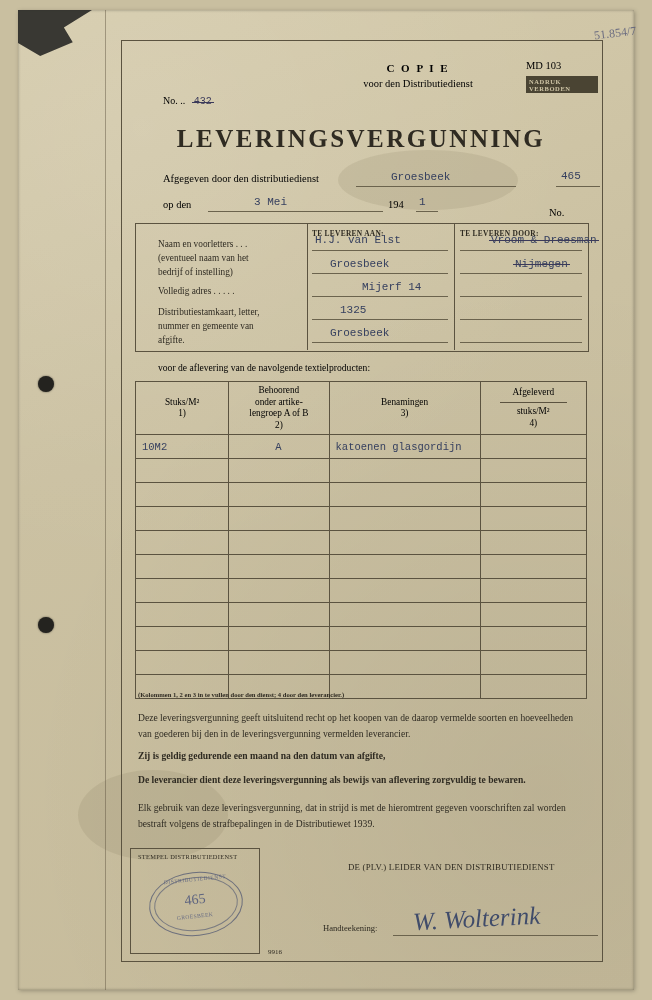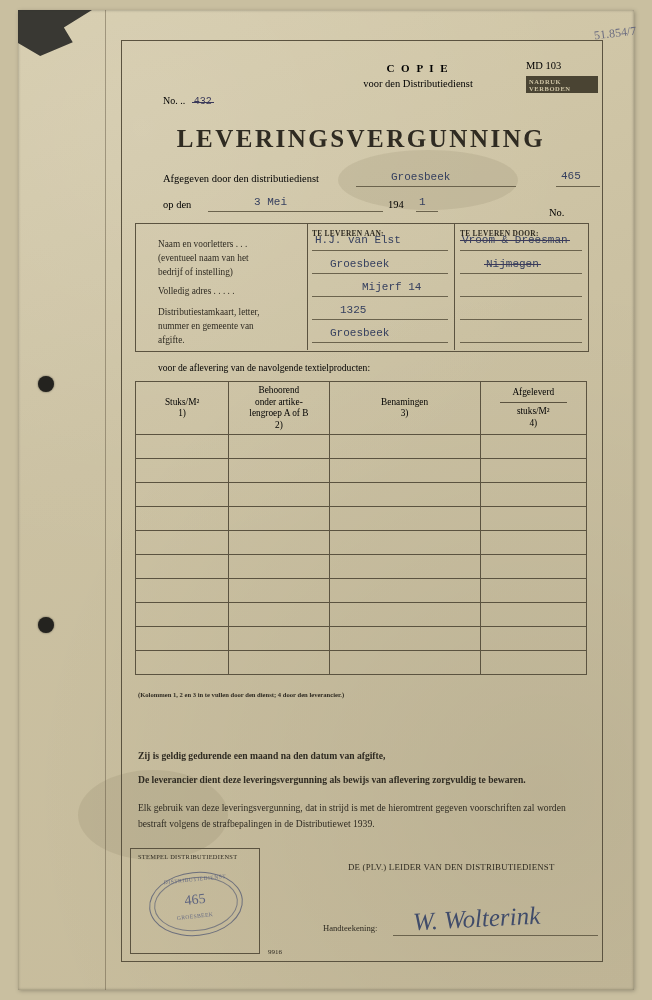--- a/index.html
+++ b/index.html
@@ -43,21 +43,21 @@
   
   .frame{
     position:absolute;left:103px;top:30px;width:480px;height:920px;
     border:1px solid #5b5340;
   }
   .type{font-family:"Liberation Mono", monospace;color:#3b3a5a;}
 
   
   .hdr-left{position:absolute;left:145px;top:52px;width:160px;font-size:10.5px;font-weight:bold;letter-spacing:.4px;line-height:1.35;}
   .hdr-no{position:absolute;left:145px;top:85px;font-size:10px;text-align:right;}
-  .strike{position:relative;}
+  .strike{position:relative;margin-left:29px;}
   .strike:after{content:"";position:absolute;left:-2px;right:-2px;top:52%;height:1px;background:#3b3a5a;}
   .hdr-mid{position:absolute;left:300px;top:52px;width:200px;text-align:center;}
   .hdr-mid .c1{font-size:11px;font-weight:bold;letter-spacing:2px;}
   .hdr-mid .c2{font-size:10.5px;margin-top:4px;}
   .hdr-right{position:absolute;left:508px;top:50px;width:72px;text-align:left;}
   .hdr-right .md{font-size:10.5px;}
   .hdr-right .nadruk{
     display:inline-block;margin-top:5px;font-size:6.5px;font-weight:bold;
     letter-spacing:.6px;background:#4a4433;color:#cfc5a6;padding:1.5px 3px;
   }
@@ -230,20 +230,26 @@
         </th>
         <th style="width:98px;text-align:center;vertical-align:middle;">
           <div>Afgeleverd</div>
           <div style="border-top:1px solid #5b5340;margin-top:3px;padding-top:3px;">stuks/M²</div>
           <div>4)</div>
         </th>
       </tr>
     </thead>
     <tbody>
       <tr>
+        <td class="cellfill">10M2</td>
+        <td class="cellfill" style="text-align:center;padding-left:0;">A</td>
+        <td class="cellfill">katoenen glasgordijn</td>
+        <td class="cellfill"></td>
+      </tr>
+      <tr>
         <td class="cellfill"></td>
         <td class="cellfill"></td>
         <td class="cellfill"></td>
         <td class="cellfill"></td>
       </tr>
       <tr>
         <td class="cellfill"></td>
         <td class="cellfill"></td>
         <td class="cellfill"></td>
         <td class="cellfill"></td>
@@ -294,20 +300,21 @@
         <td class="cellfill"></td>
         <td class="cellfill"></td>
         <td class="cellfill"></td>
         <td class="cellfill"></td>
       </tr>
     </tbody>
   </table>
 
   <div class="notecols">(Kolommen 1, 2 en 3 in te vullen door den dienst; 4 door den leverancier.)</div>
 
+  <div class="para" style="top:700px;">Deze leveringsvergunning geeft uitsluitend recht op het koopen van de daarop vermelde soorten en hoeveelheden van goederen bij den in de leveringsvergunning vermelden leverancier.</div>
   <div class="para b" style="top:738px;">Zij is geldig gedurende een maand na den datum van afgifte,</div>
   <div class="para b" style="top:762px;">De leverancier dient deze leveringsvergunning als bewijs van aflevering zorgvuldig te bewaren.</div>
   <div class="para" style="top:790px;">Elk gebruik van deze leveringsvergunning, dat in strijd is met de hieromtrent gegeven voorschriften zal worden bestraft volgens de strafbepalingen in de Distributiewet 1939.</div>
 
   <div class="stampbox"></div>
   <div class="stamptitle">STEMPEL DISTRIBUTIEDIENST</div>
   <div class="stamp-oval"></div>
   <div class="stamp-oval2"></div>
   <div class="stamp-top">DISTRIBUTIEDIENST</div>
   <div class="stamp-num">465</div>

